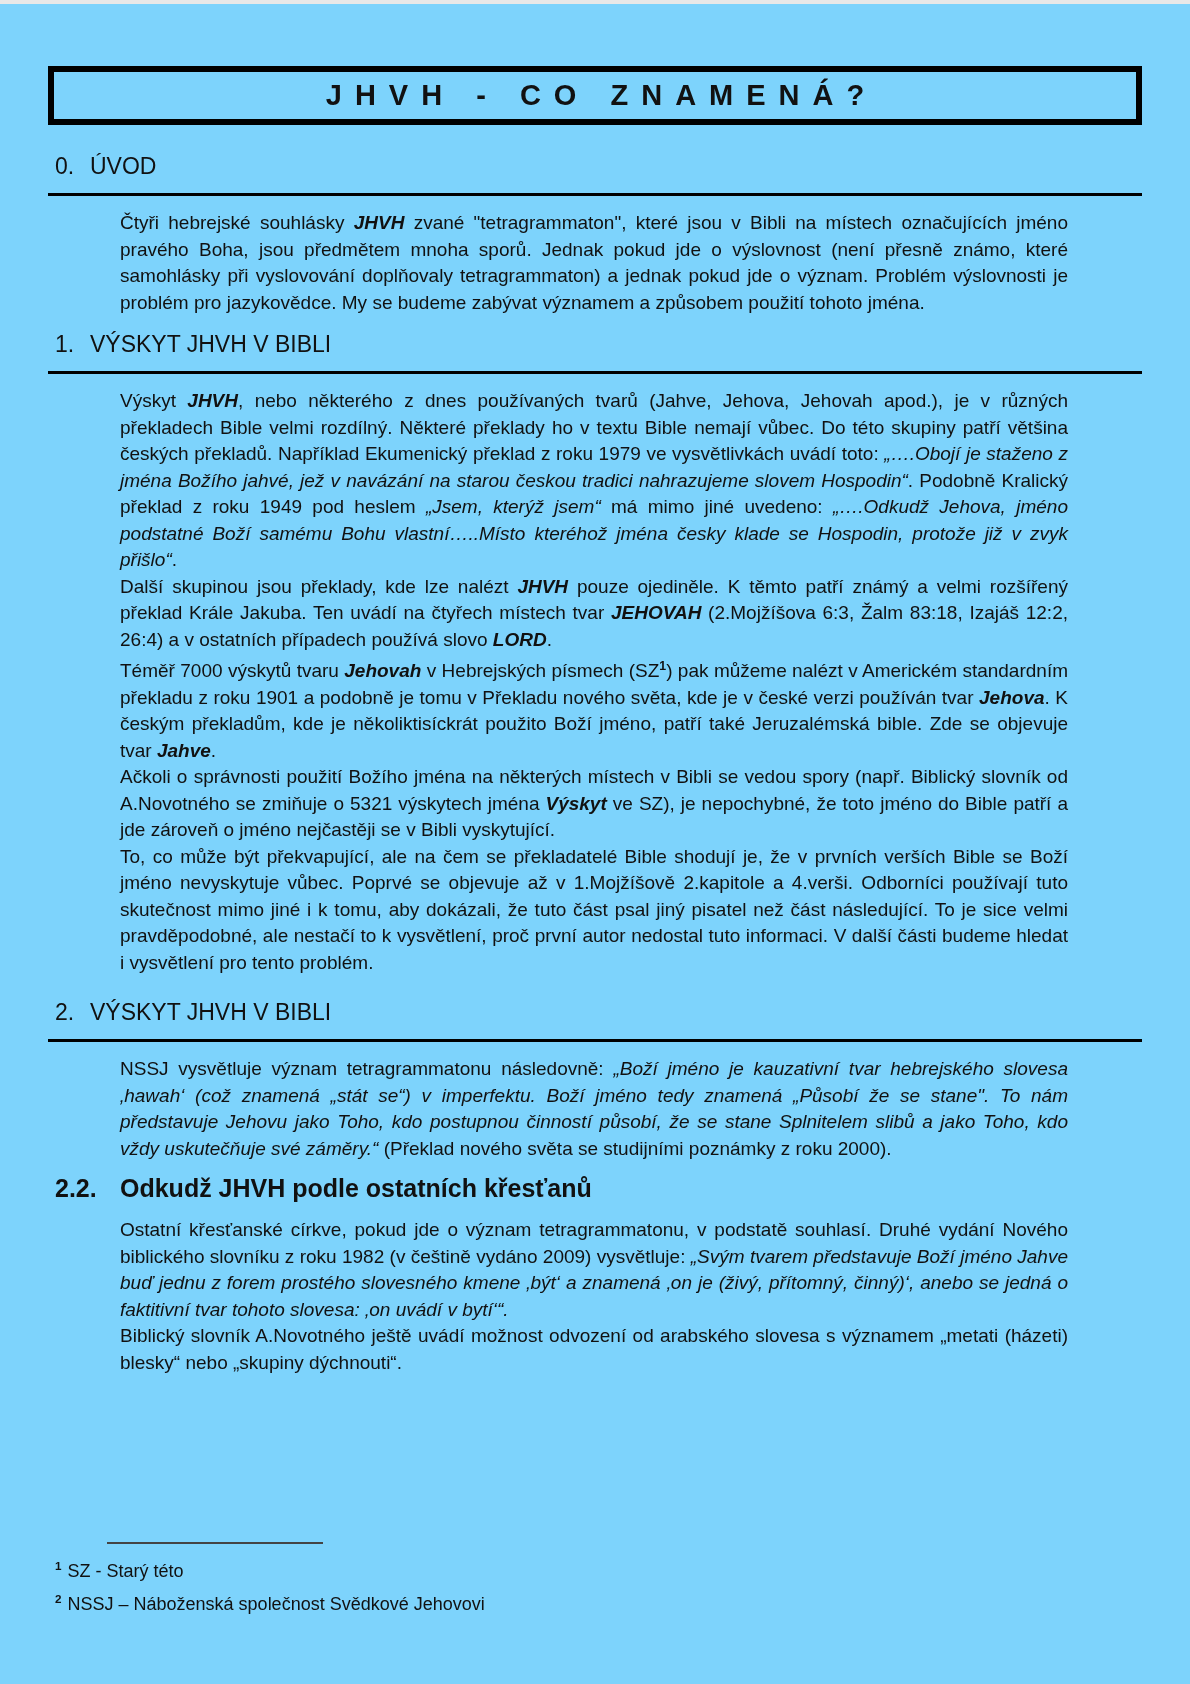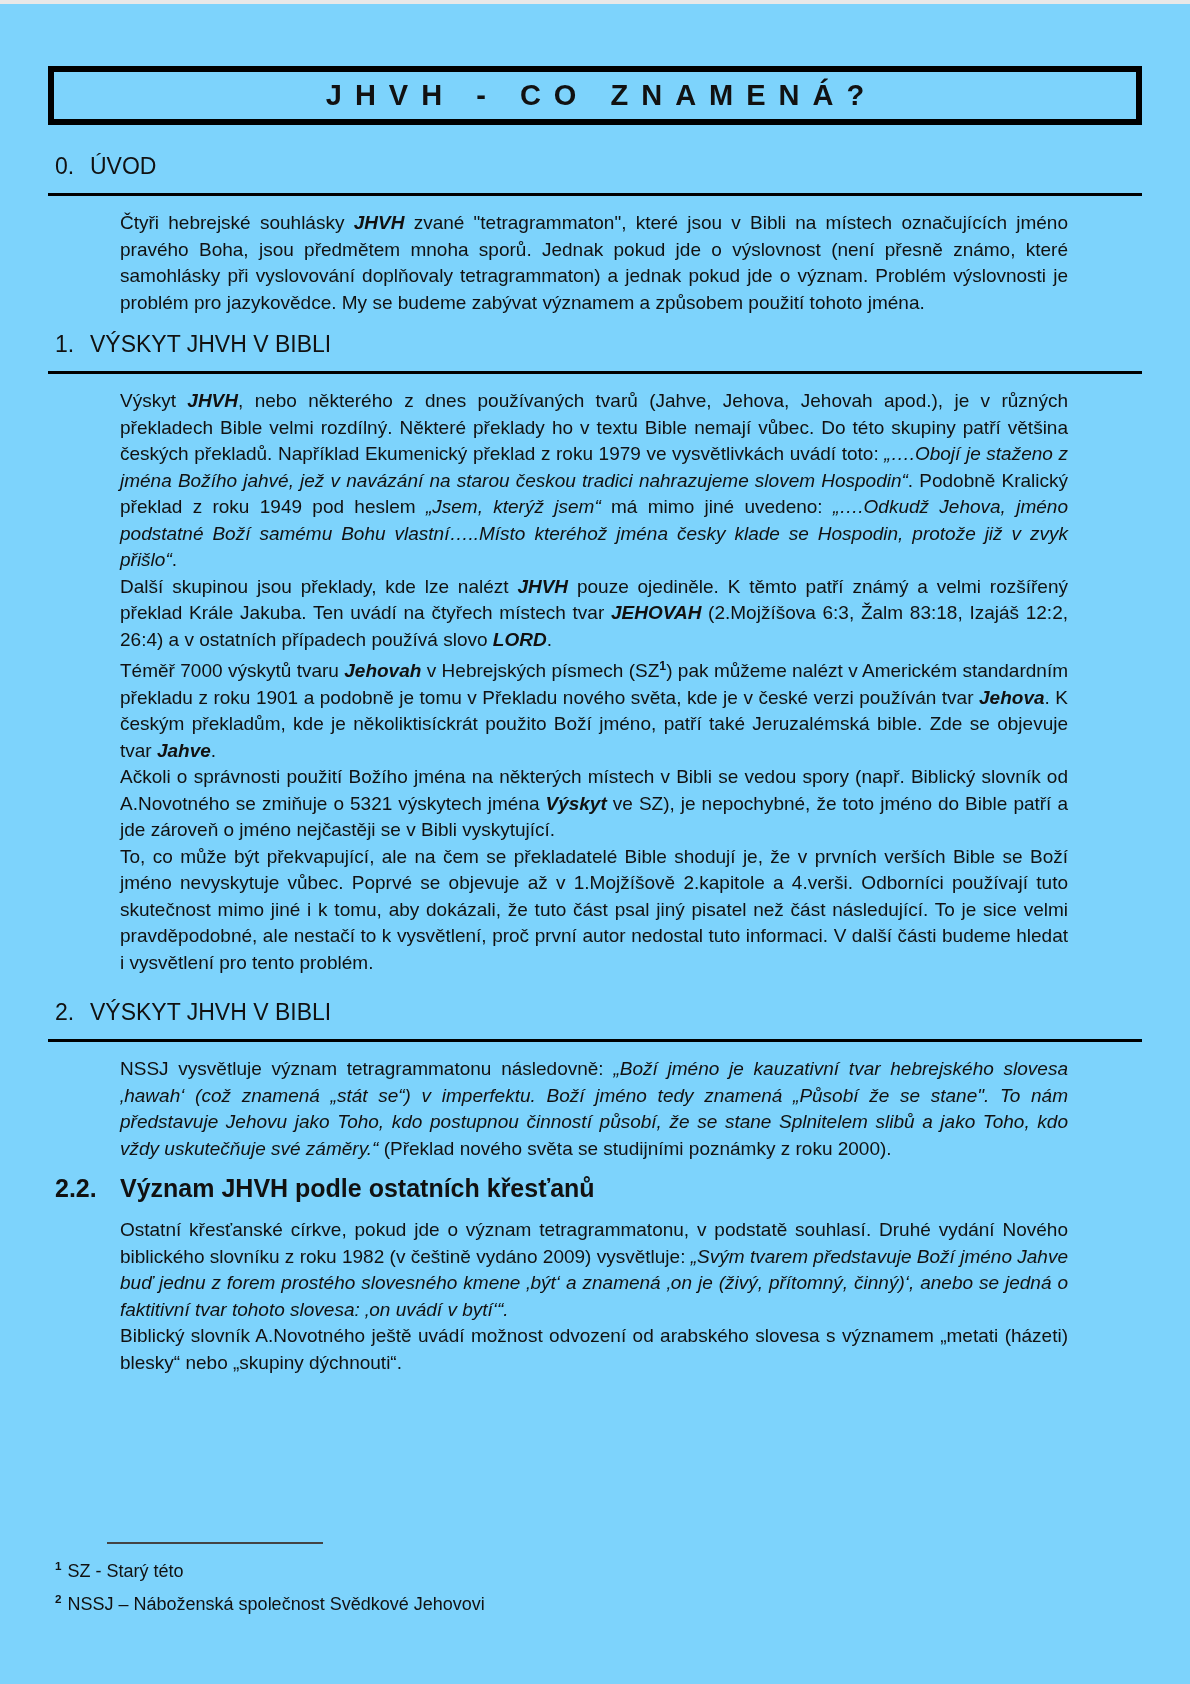--- a/index.html
+++ b/index.html
@@ -84,21 +84,21 @@
     <div class="h1 sec2-head">
       <span class="hnum">2.</span><span>VÝSKYT JHVH V BIBLI</span>
     </div>
     <hr class="rule">
 
     <div class="textblock">
       <p><span>NSSJ vysvětluje význam tetragrammatonu následovně: </span><span style="font-style: italic;">„Boží jméno je kauzativní tvar hebrejského slovesa ‚hawah‘ (což znamená „stát se“) v imperfektu. Boží jméno tedy znamená „Působí že se stane". To nám představuje Jehovu jako Toho, kdo postupnou činností působí, že se stane Splnitelem slibů a jako Toho, kdo vždy uskutečňuje své záměry.“</span><span> (Překlad nového světa se studijními poznámky z roku 2000).</span></p>
     </div>
 
     <div class="h2 h22">
-      <span class="hnum">2.2.</span><span>Význam JHVH podle ostatních křesťanů</span>
+      <span class="hnum">2.2.</span><span>Odkudž JHVH podle ostatních křesťanů</span>
     </div>
     <div class="textblock">
       <p><span>Ostatní křesťanské církve, pokud jde o význam tetragrammatonu, v podstatě souhlasí. Druhé vydání Nového biblického slovníku z roku 1982 (v češtině vydáno 2009) vysvětluje: </span><span style="font-style: italic;">„Svým tvarem představuje Boží jméno Jahve buď jednu z forem prostého slovesného kmene ‚být‘ a znamená ‚on je (živý, přítomný, činný)‘, anebo se jedná o faktitivní tvar tohoto slovesa: ‚on uvádí v bytí‘“.</span></p>
       <p><span>Biblický slovník A.Novotného ještě uvádí možnost odvození od arabského slovesa s významem „metati (házeti) blesky“ nebo „skupiny dýchnouti“.</span></p>
     </div>
 
   </div>
 
   <div class="footnotes">
     <hr class="fn-rule">

